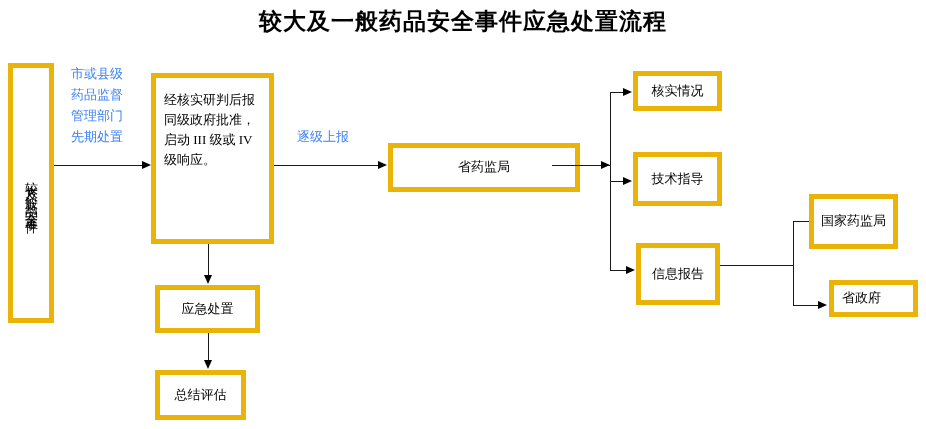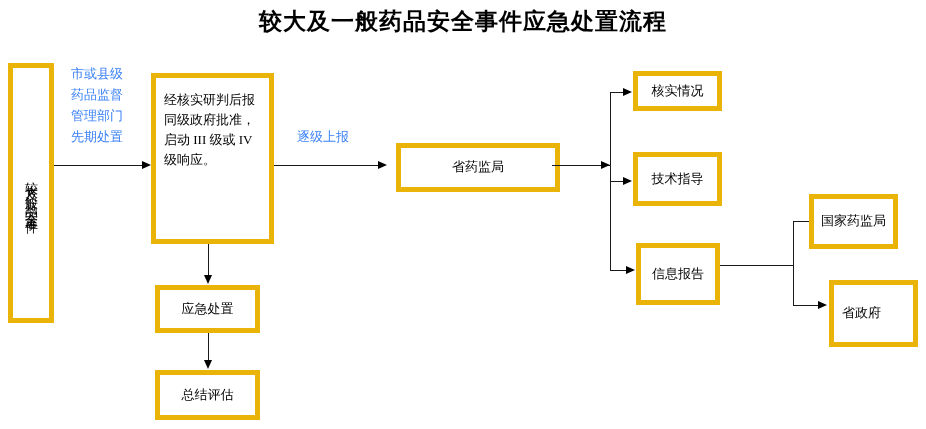--- a/index.html
+++ b/index.html
@@ -134,32 +134,32 @@
   </div>
 
   <div class="edge-label" style="left:297px; top:126px; width:80px;">逐级上报</div>
 
   <div class="hline" style="left:274px; top:165px; width:105px;"></div>
   <div class="arrow-r" style="left:378px; top:160.5px;"></div>
 
   <div class="vline" style="left:208px; top:244px; height:32px;"></div>
   <div class="arrow-d" style="left:203.5px; top:275px;"></div>
 
-  <div class="box" style="left:388px; top:143px; width:164px; height:49px;margin-left:8px;">
+  <div class="box" style="left:388px; top:143px; width:192px; height:49px;">
     <span>省药监局</span>
   </div>
 
   <div class="box" style="left:155px; top:285px; width:105px; height:48px;">
     <span>应急处置</span>
   </div>
 
   <div class="vline" style="left:208px; top:333px; height:28px;"></div>
   <div class="arrow-d" style="left:203.5px; top:360px;"></div>
 
-  <div class="box" style="left:155px; top:370px; width:105px; height:50px;">
+  <div class="box" style="left:155px; top:370px; width:91px; height:50px;">
     <span>总结评估</span>
   </div>
 
   <div class="hline" style="left:552px; top:165px; width:59px;"></div>
   <div class="arrow-r" style="left:601px; top:160.5px;"></div>
 
   <div class="vline" style="left:610px; top:92px; height:178px;"></div>
 
   <div class="hline" style="left:610px; top:92px; width:14px;"></div>
   <div class="arrow-r" style="left:623px; top:87.5px;"></div>
@@ -188,17 +188,17 @@
   <div class="hline" style="left:793px; top:221px; width:26px;"></div>
   <div class="arrow-r" style="left:818px; top:216.5px;"></div>
 
   <div class="hline" style="left:793px; top:305px; width:26px;"></div>
   <div class="arrow-r" style="left:818px; top:300.5px;"></div>
 
   <div class="box" style="left:809px; top:194px; width:89px; height:55px;">
     <span>国家药监局</span>
   </div>
 
-  <div class="box left-text" style="left:829px; top:280px; width:89px; height:67px;">
+  <div class="box left-text" style="left:829px; top:280px; width:89px; height:37px;">
     <div class="box-inner">省政府</div>
   </div>
 
 </div>
 
 </body></html>

